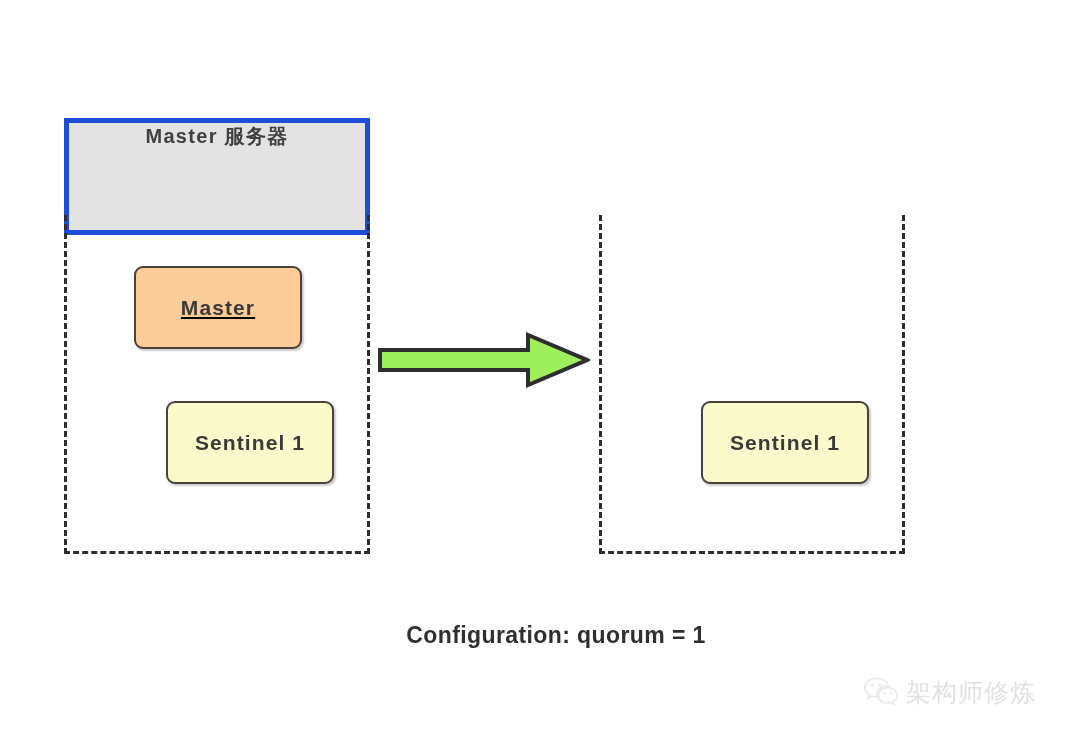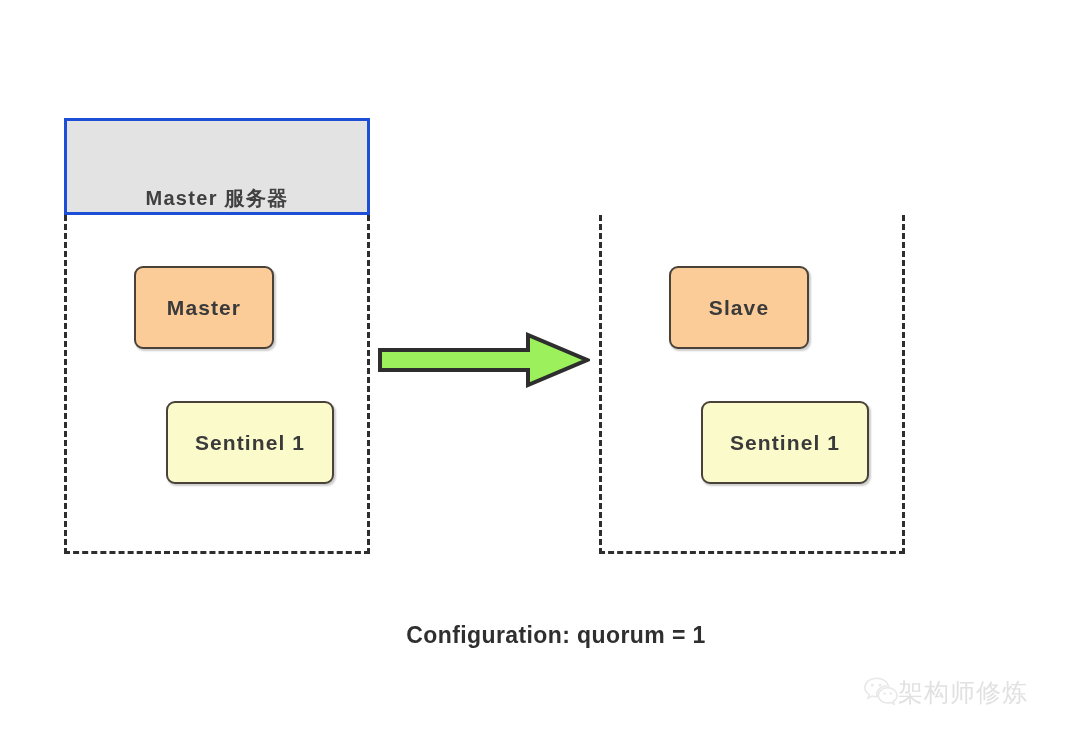--- a/index.html
+++ b/index.html
@@ -28,26 +28,26 @@
     position: absolute;
   }
   .server-group.left  { left: 64px;  top: 118px; width: 306px; height: 436px; }
   .server-group.right { left: 599px; top: 118px; width: 306px; height: 436px; }
 
   .server-header {
     position: absolute;
     left: 0;
     top: 0;
     width: 100%;
-    height: 97px;
+    height: 117px;
     box-sizing: border-box;
     background: #e3e3e3;
-    border: 3px solid #1d4ed8;
+    border: 5px solid #1d4ed8;
     display: flex;
-    align-items: flex-end;
+    align-items: flex-start;
     justify-content: center;
   }
   .server-header-label {
     font-size: 20px;
     font-weight: bold;
     color: #404040;
     letter-spacing: 1.3px;
     white-space: nowrap;
   }
 
@@ -82,21 +82,21 @@
     letter-spacing: 1.1px;
     white-space: nowrap;
   }
   .node-box.role {
     background: #fbcb98;
   }
   .node-box.sentinel {
     background: #fafacb;
   }
   
-  .node-box.slot-1 { left: 67px;  top: 51px;  width: 140px; height: 83px; }
+  .node-box.slot-1 { left: 67px;  top: 51px;  width: 168px; height: 83px; text-decoration: underline; }
   .node-box.slot-2 { left: 67px;  top: 186px; width: 168px; height: 83px; margin-left: 32px; }
 
   
   #flow-arrow {
     position: absolute;
     left: 378px;
     top: 332px;
     width: 212px;
     height: 56px;
   }
@@ -114,20 +114,21 @@
     letter-spacing: 0.4px;
   }
 
   
   #watermark {
     position: absolute;
     left: 864px;
     top: 676px;
     display: flex;
     align-items: center;
+    gap: 8px;
     opacity: 0.42;
   }
   #watermark .wm-text {
     font-size: 25px;
     color: #b8b8b8;
     font-family: "DejaVu Sans", "Liberation Sans", sans-serif;
     letter-spacing: 1px;
     white-space: nowrap;
   }
 </style>
@@ -151,23 +152,20 @@
   </div>
 
   <div id="flow-arrow">
     <svg width="212" height="56" viewBox="0 0 212 56">
       <polygon points="2,18 150,18 150,3 209,28 150,53 150,38 2,38" fill="#9bf05c" stroke="#2e2e2e" stroke-width="4" stroke-linejoin="miter"></polygon>
     </svg>
   </div>
 
   <div class="server-group right">
     <div class="server-body">
-      <div class="node-box role slot-1">
-        <span class="node-label">Slave</span>
-      </div>
       <div class="node-box sentinel slot-2">
         <span class="node-label">Sentinel 1</span>
       </div>
     </div>
   </div>
 
   <div id="caption">Configuration: quorum = 1</div>
 
   <div id="watermark">
     <span>

